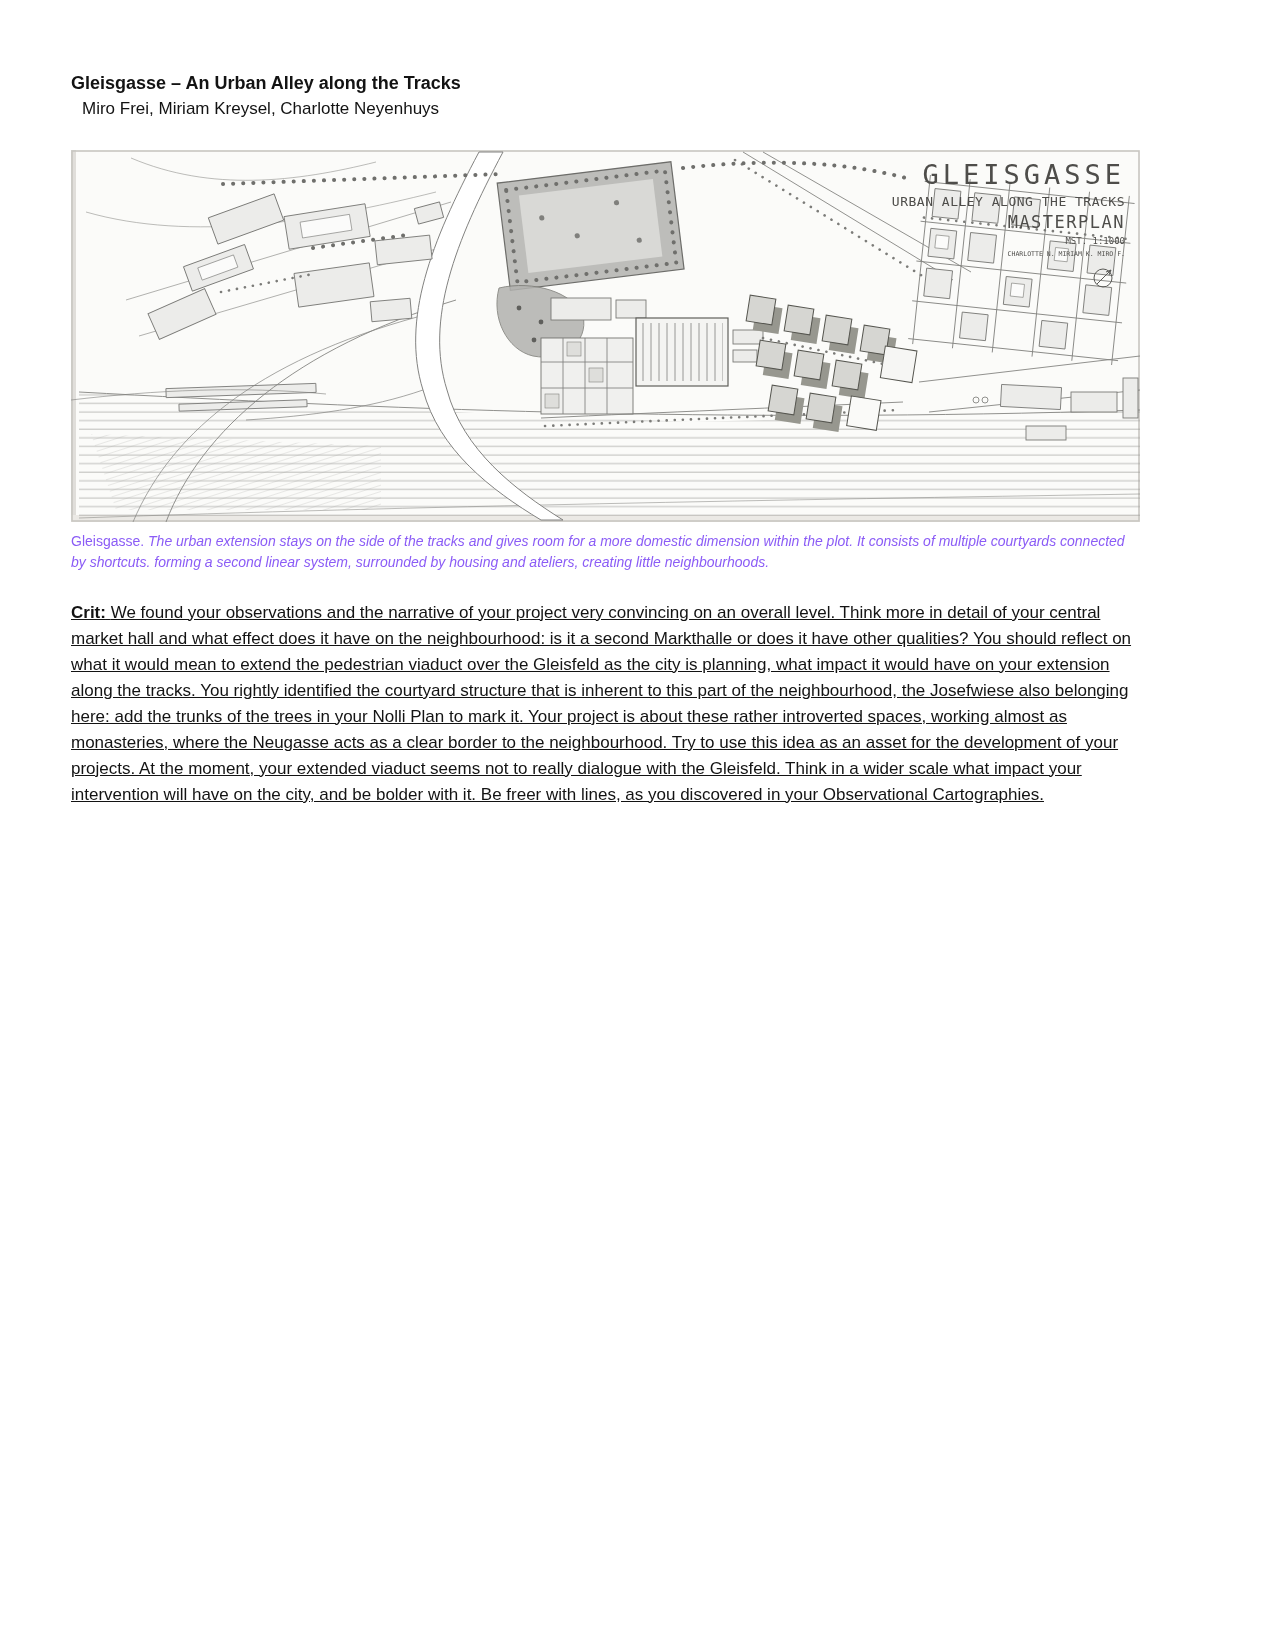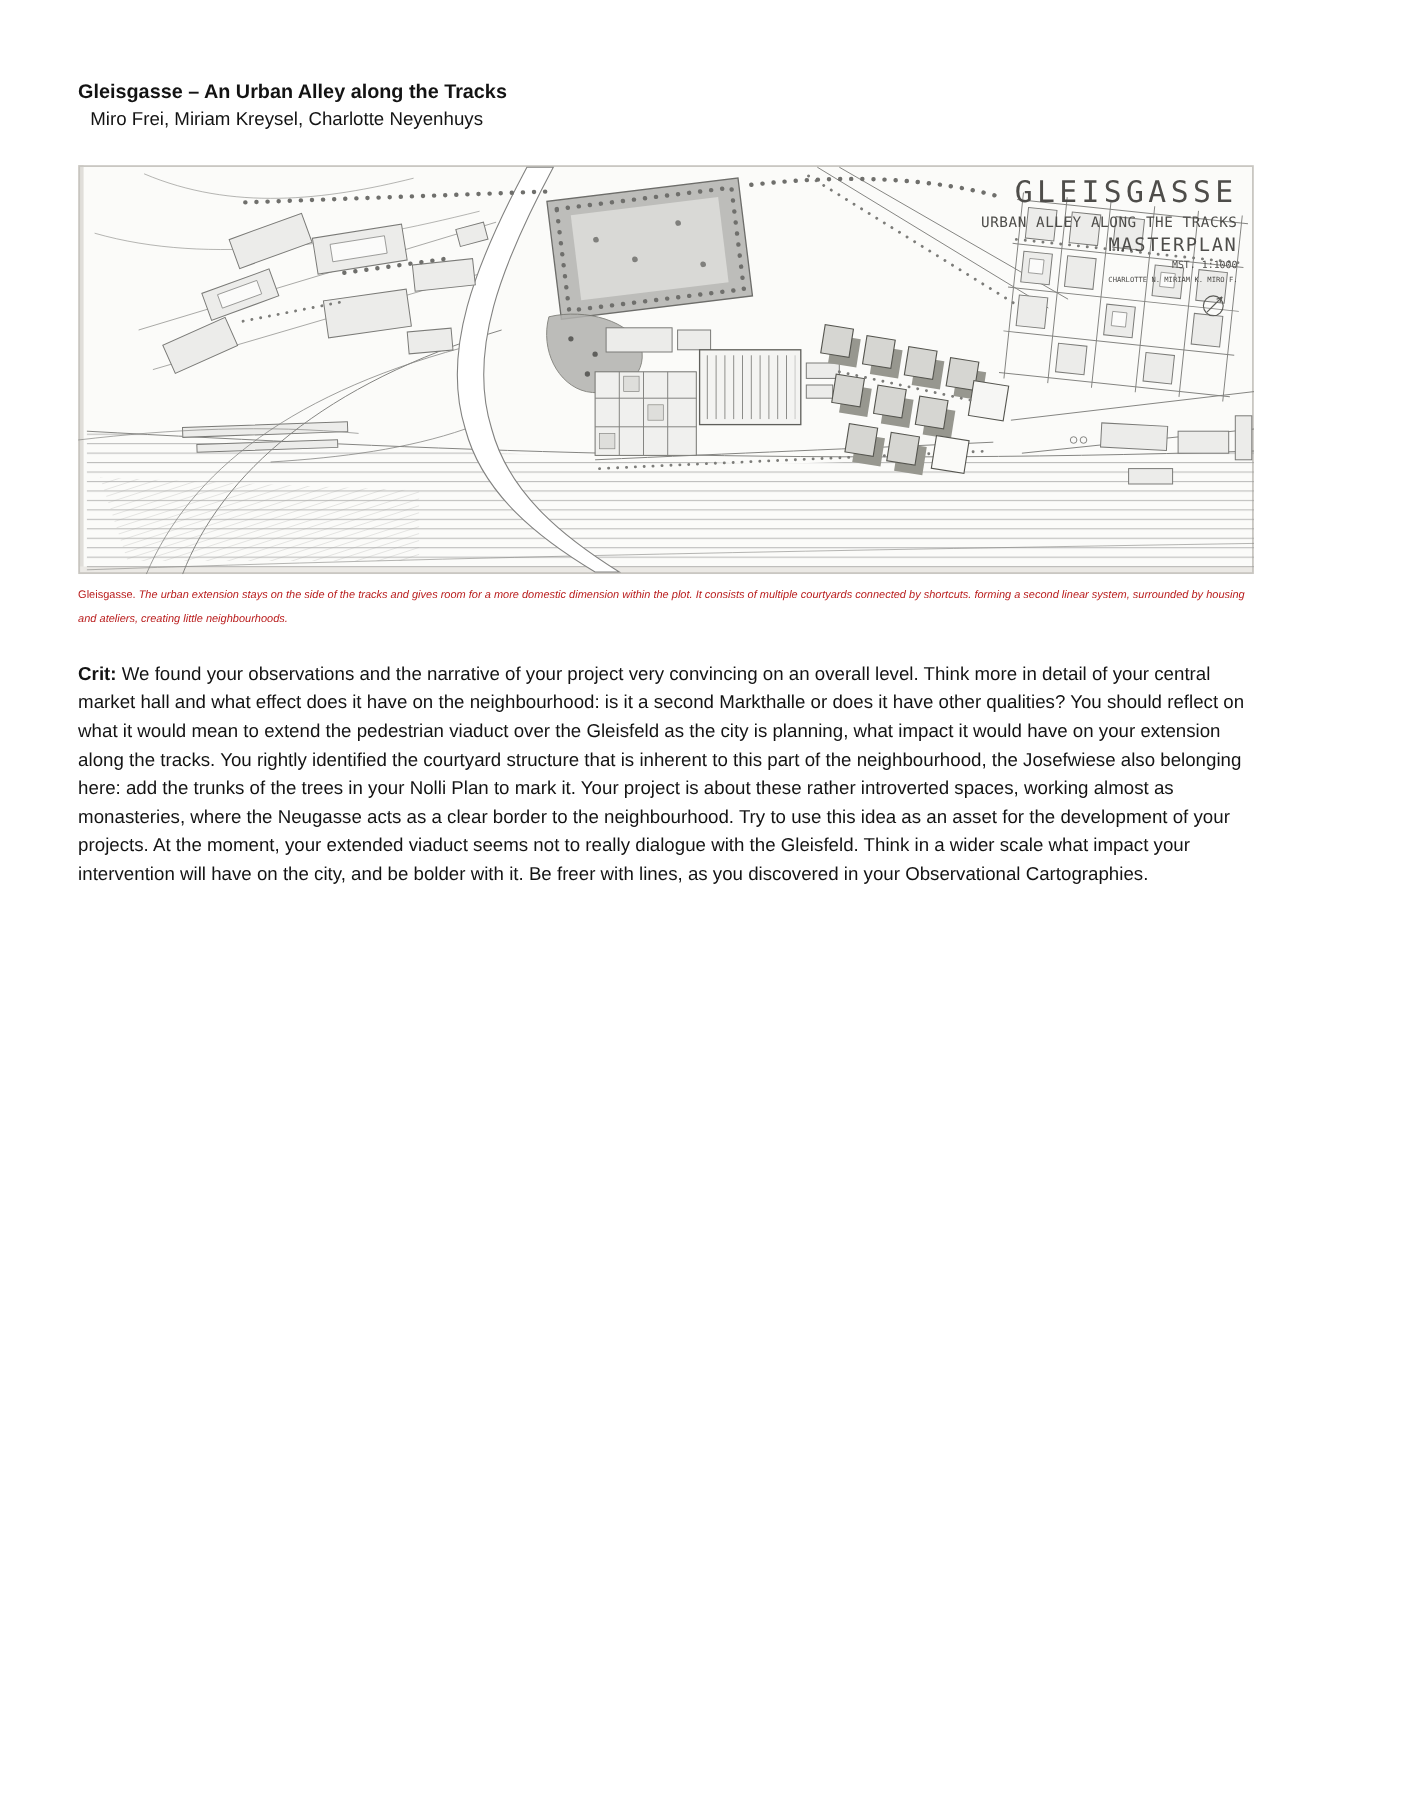--- a/index.html
+++ b/index.html
@@ -29,29 +29,30 @@
     line-height: 1.3;
   }
   figure.masterplan {
     margin: 30px 0 0 0;
     width: 1069px;
     height: 372px;
   }
   figure.masterplan svg { display: block; }
   .caption {
     margin: 9px 0 0 0;
-    font-size: 10px;
+    font-size: 14px;
     line-height: 21px;
-    color: #b91c1c;
+    color: #8b5cf6;
   }
   .cap-body { font-style: italic; }
   .crit {
     margin: 27px 0 0 0;
     font-size: 17px;
     line-height: 26px;
+    text-decoration: underline;
   }
   .crit strong { font-weight: bold; }
   
   .plan-text { fill: #4e4d4a; font-family: "DejaVu Sans Mono", monospace; }
   .sketch { stroke: #848481; fill: none; stroke-width: 0.9; }
   .bldg { stroke: #7a7a77; fill: #ececea; stroke-width: 0.9; }
   .bldg-inner { stroke: #8a8a87; fill: #fbfbfa; stroke-width: 0.7; }
   .dots { stroke: #6f6f6c; fill: none; stroke-linecap: round; stroke-dasharray: 0.1 10; stroke-width: 4; }
   .dots-sm { stroke: #7c7c79; fill: none; stroke-linecap: round; stroke-dasharray: 0.1 8; stroke-width: 2.6; }
 </style>

